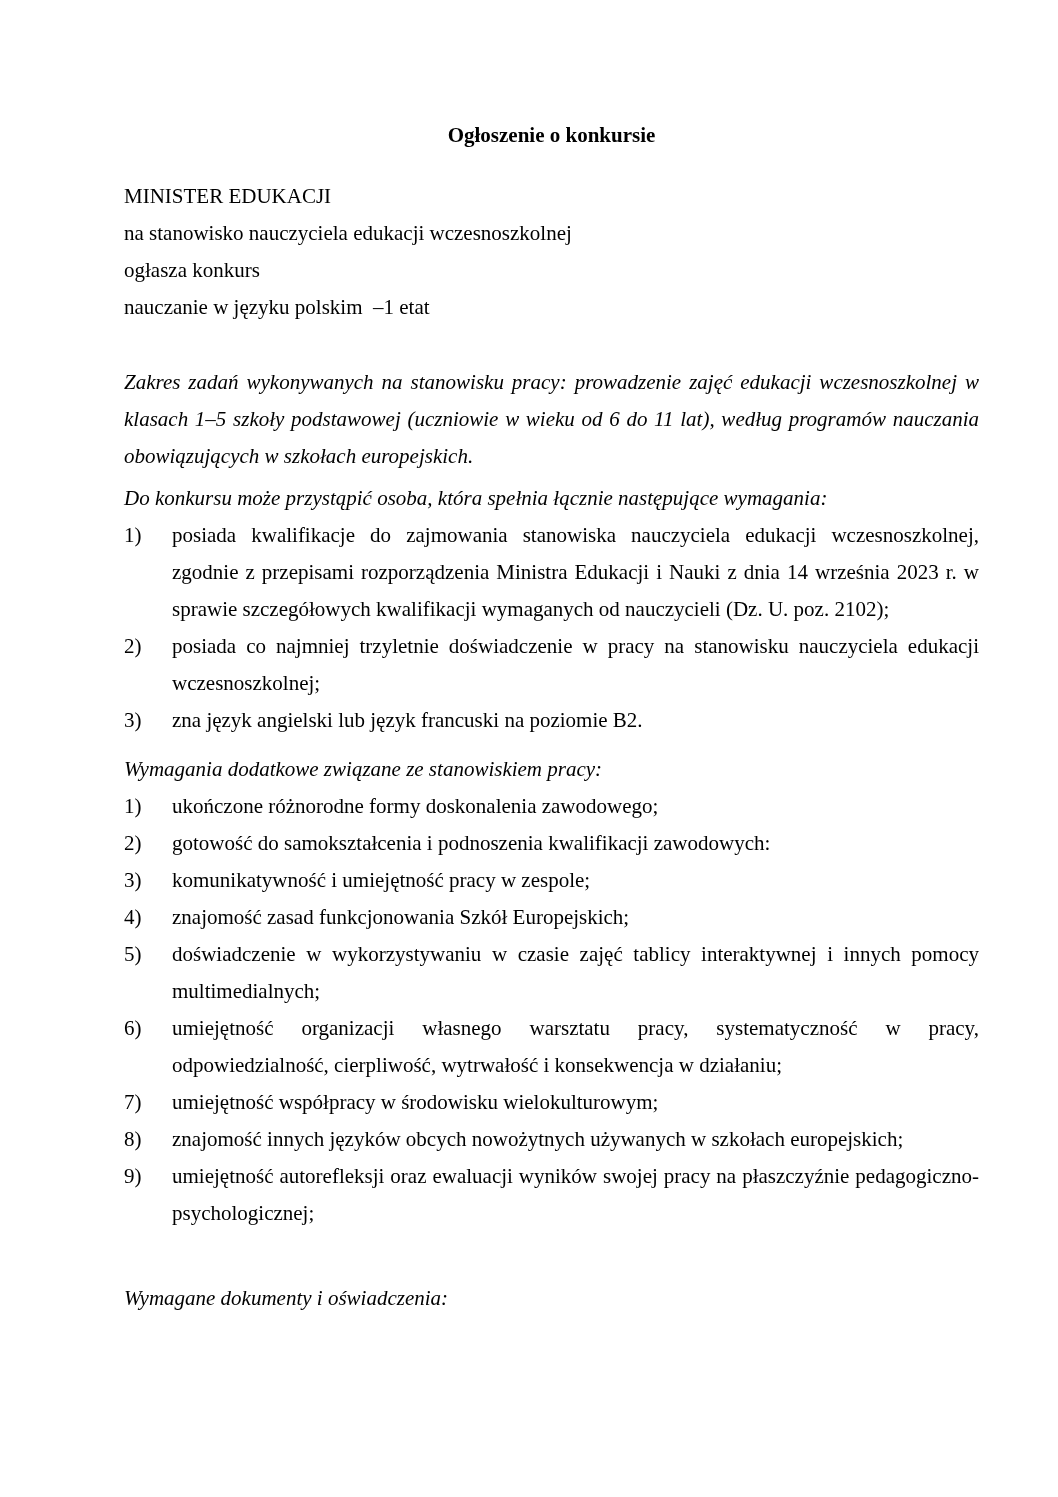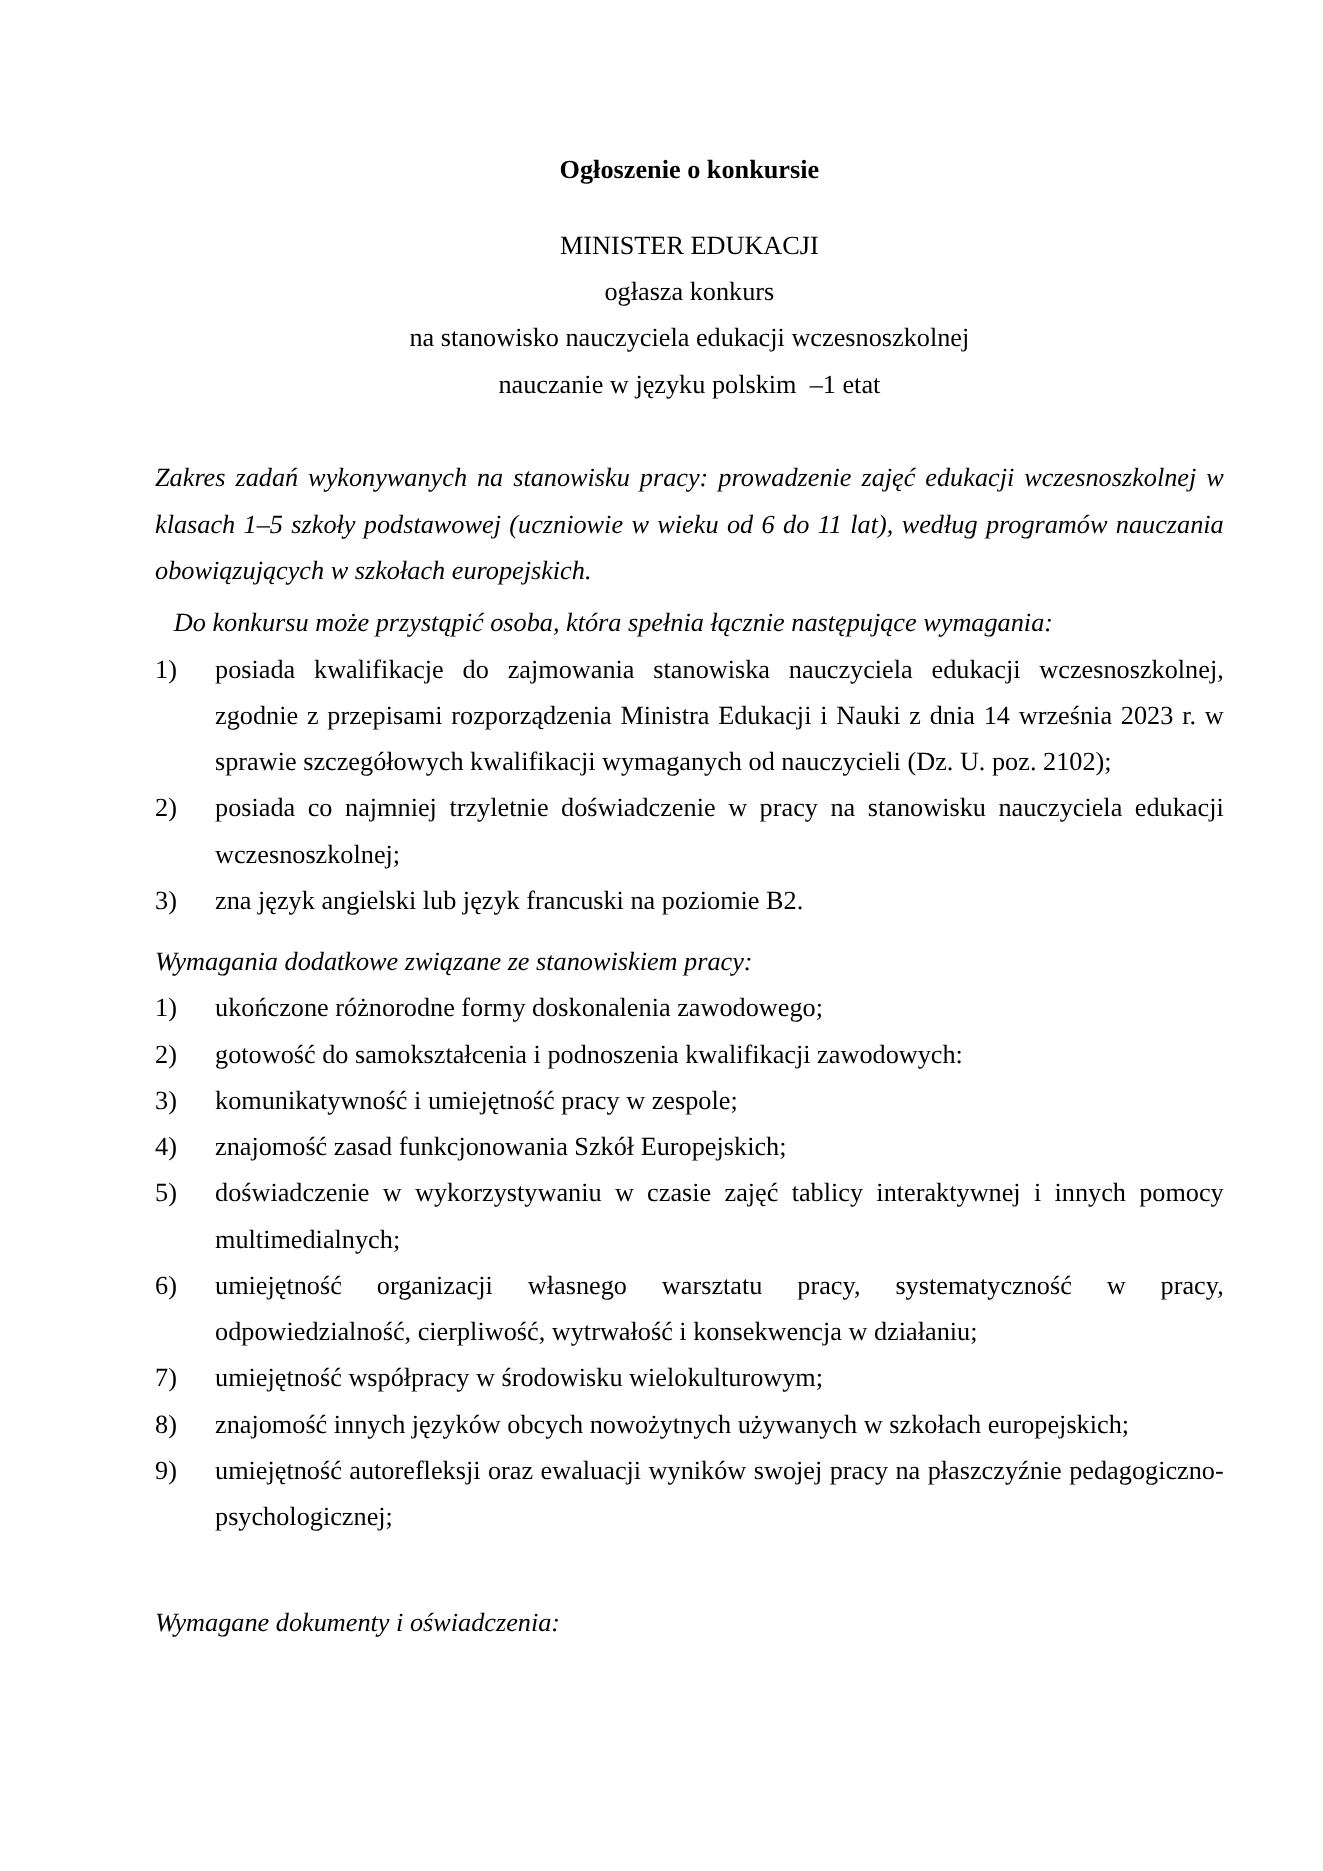--- a/index.html
+++ b/index.html
@@ -14,26 +14,25 @@
     line-height: 37px;
     padding: 117px 79px 0 124px;
     overflow: hidden;
   }
   .doc-title {
     text-align: center;
     font-weight: bold;
     margin-bottom: 24px;
   }
   .hdr-line {
-    text-align: center;
     white-space: pre-wrap;
   }
   .para { text-align: justify; font-style: italic; }
   .para-zakres { margin-top: 38px; }
-  .para-intro { margin-top: 5px; margin-left: 15px; }
+  .para-intro { margin-top: 5px; }
   .para-additional { margin-top: 12px; }
   .para-docs { margin-top: 48px; }
   .num-list { margin: 0; padding: 0; }
   .li {
     position: relative;
     padding-left: 48px;
     text-align: justify;
   }
   .li .num {
     position: absolute;
@@ -44,22 +43,22 @@
 </style>
 </head>
 <body>
 
 <div class="page">
 
   <div class="doc-title">Ogłoszenie o konkursie</div>
 
   <div class="header-block">
     <div class="hdr-line">MINISTER EDUKACJI</div>
+    <div class="hdr-line">na stanowisko nauczyciela edukacji wczesnoszkolnej</div>
     <div class="hdr-line">ogłasza konkurs</div>
-    <div class="hdr-line">na stanowisko nauczyciela edukacji wczesnoszkolnej</div>
     <div class="hdr-line">nauczanie w języku polskim  –1 etat</div>
   </div>
 
   <div class="para para-zakres">Zakres zadań wykonywanych na stanowisku pracy: prowadzenie zajęć edukacji wczesnoszkolnej w klasach 1–5 szkoły podstawowej (uczniowie w wieku od 6 do 11 lat), według programów nauczania obowiązujących w szkołach europejskich.</div>
 
   <div class="para para-intro">Do konkursu może przystąpić osoba, która spełnia łącznie następujące wymagania:</div>
 
   <div class="num-list">
     <div class="li">
       <span class="num">1)</span>

